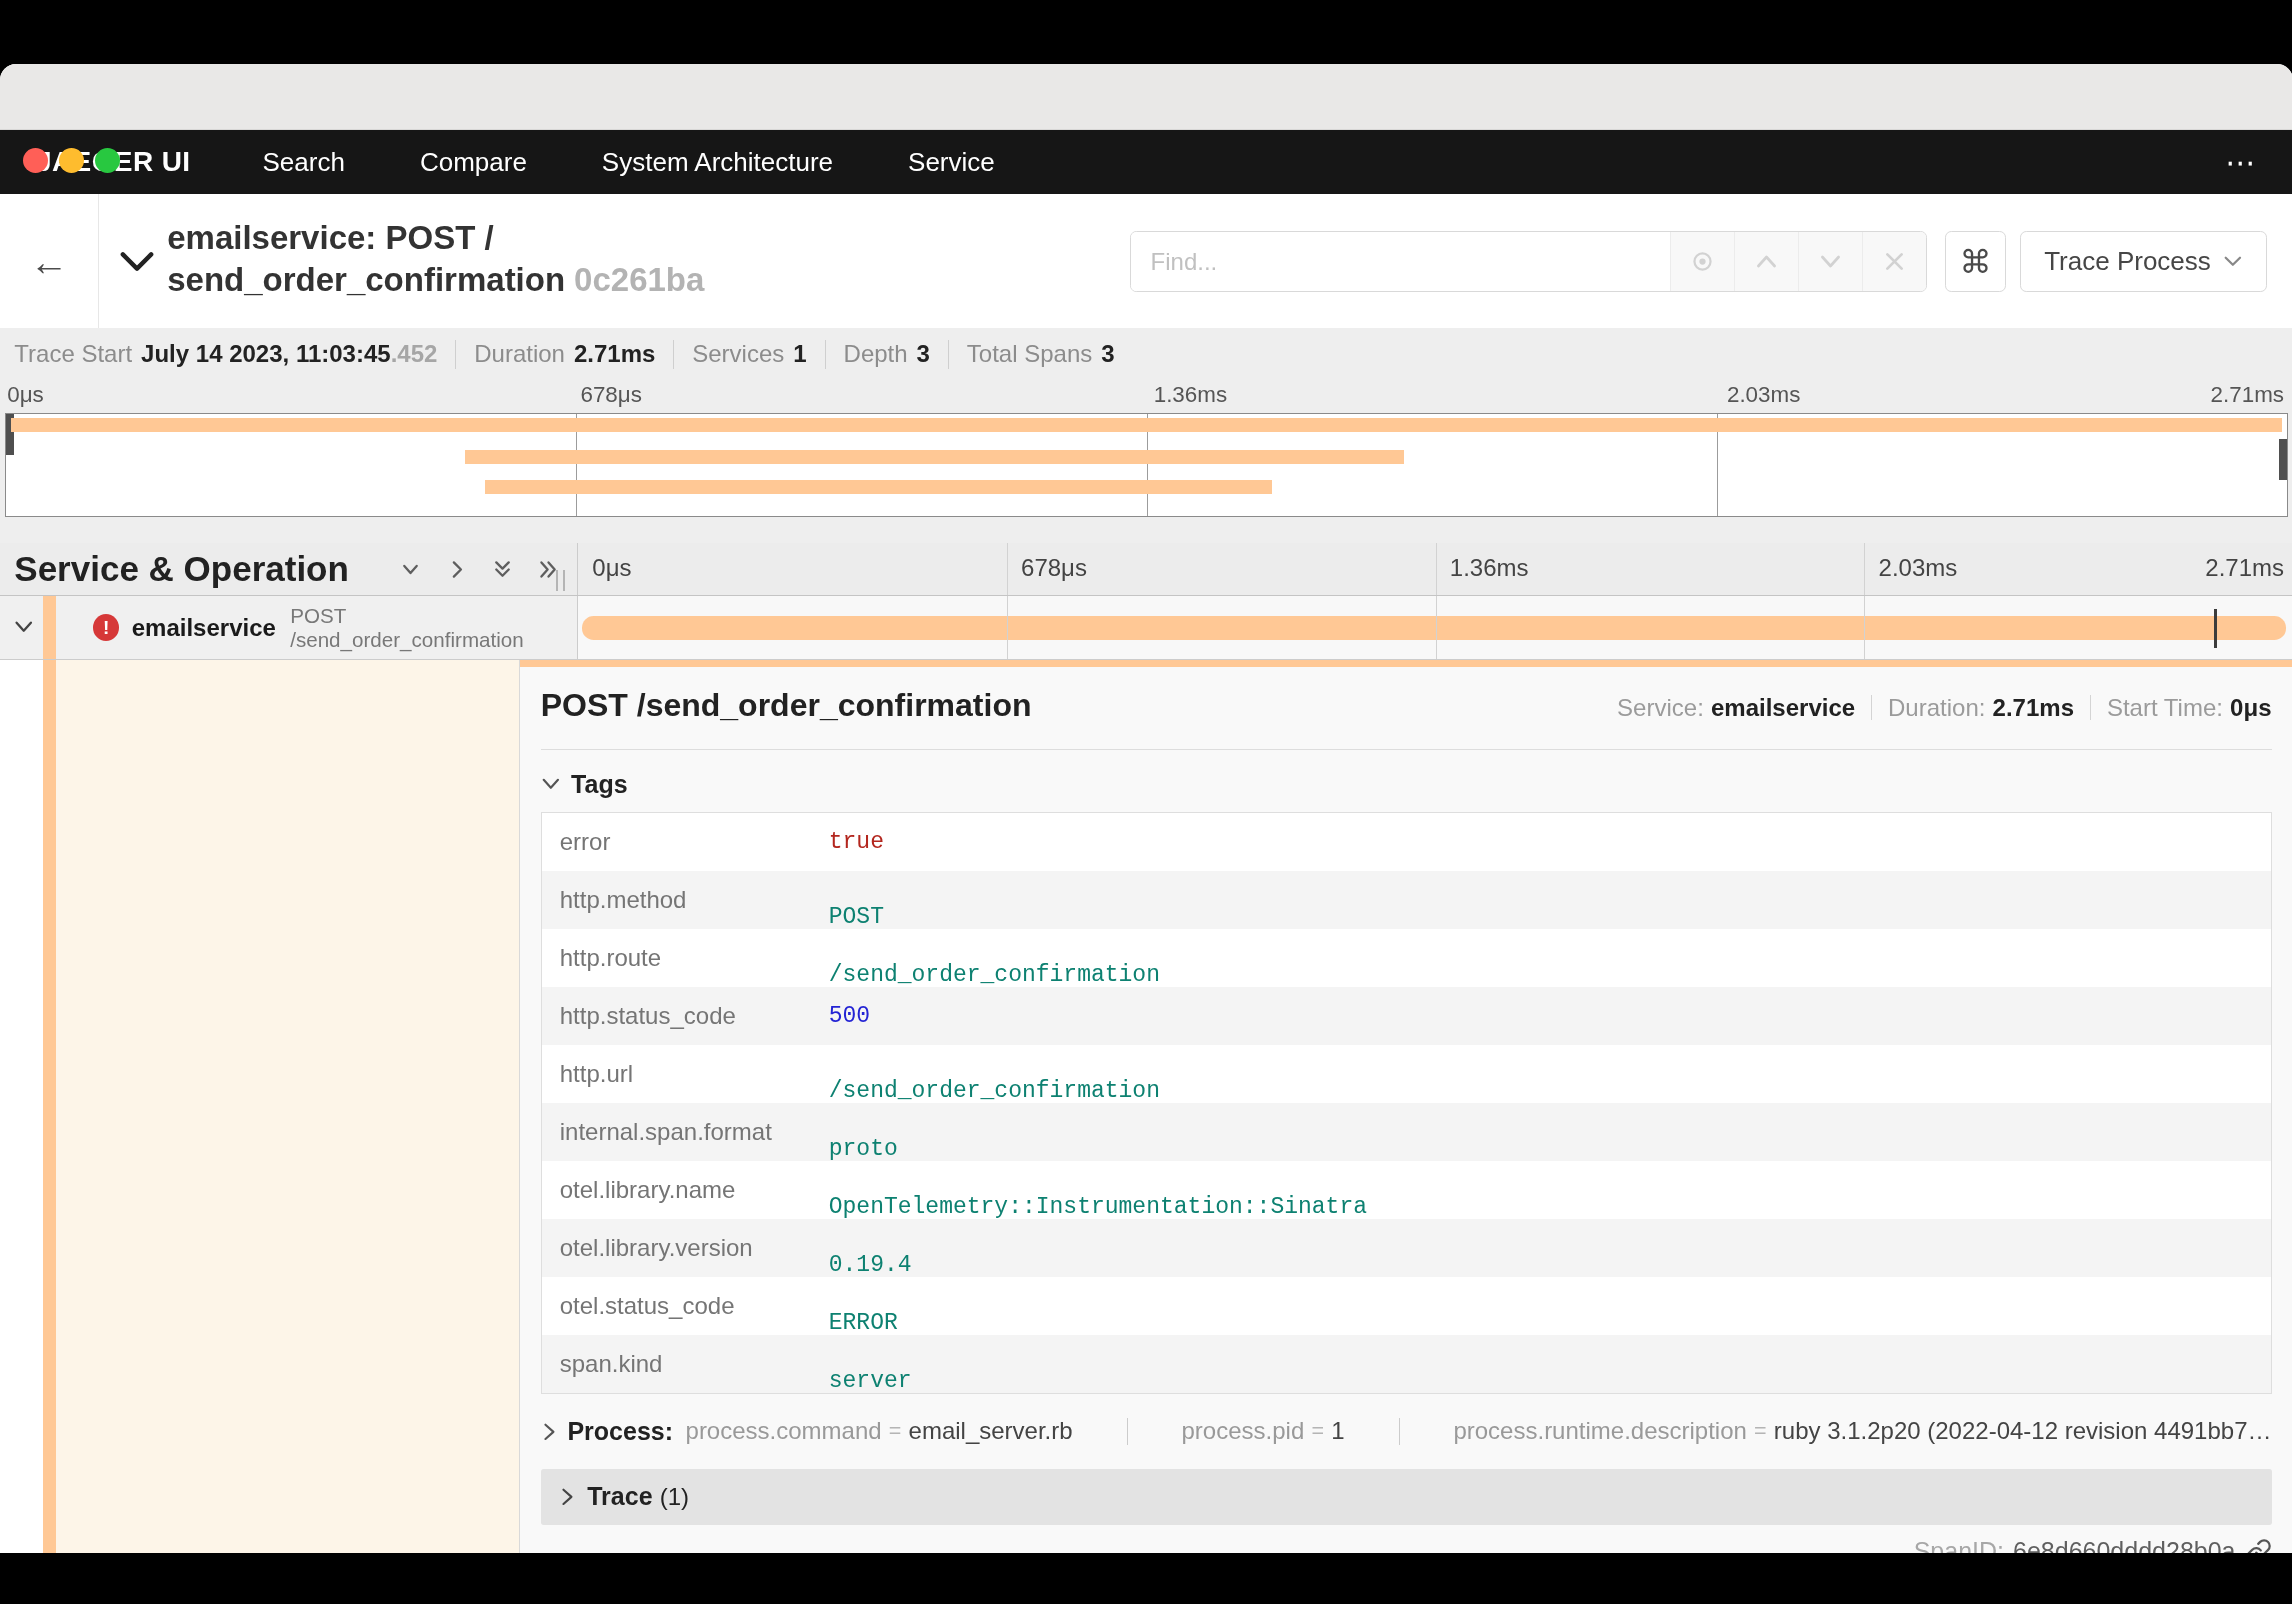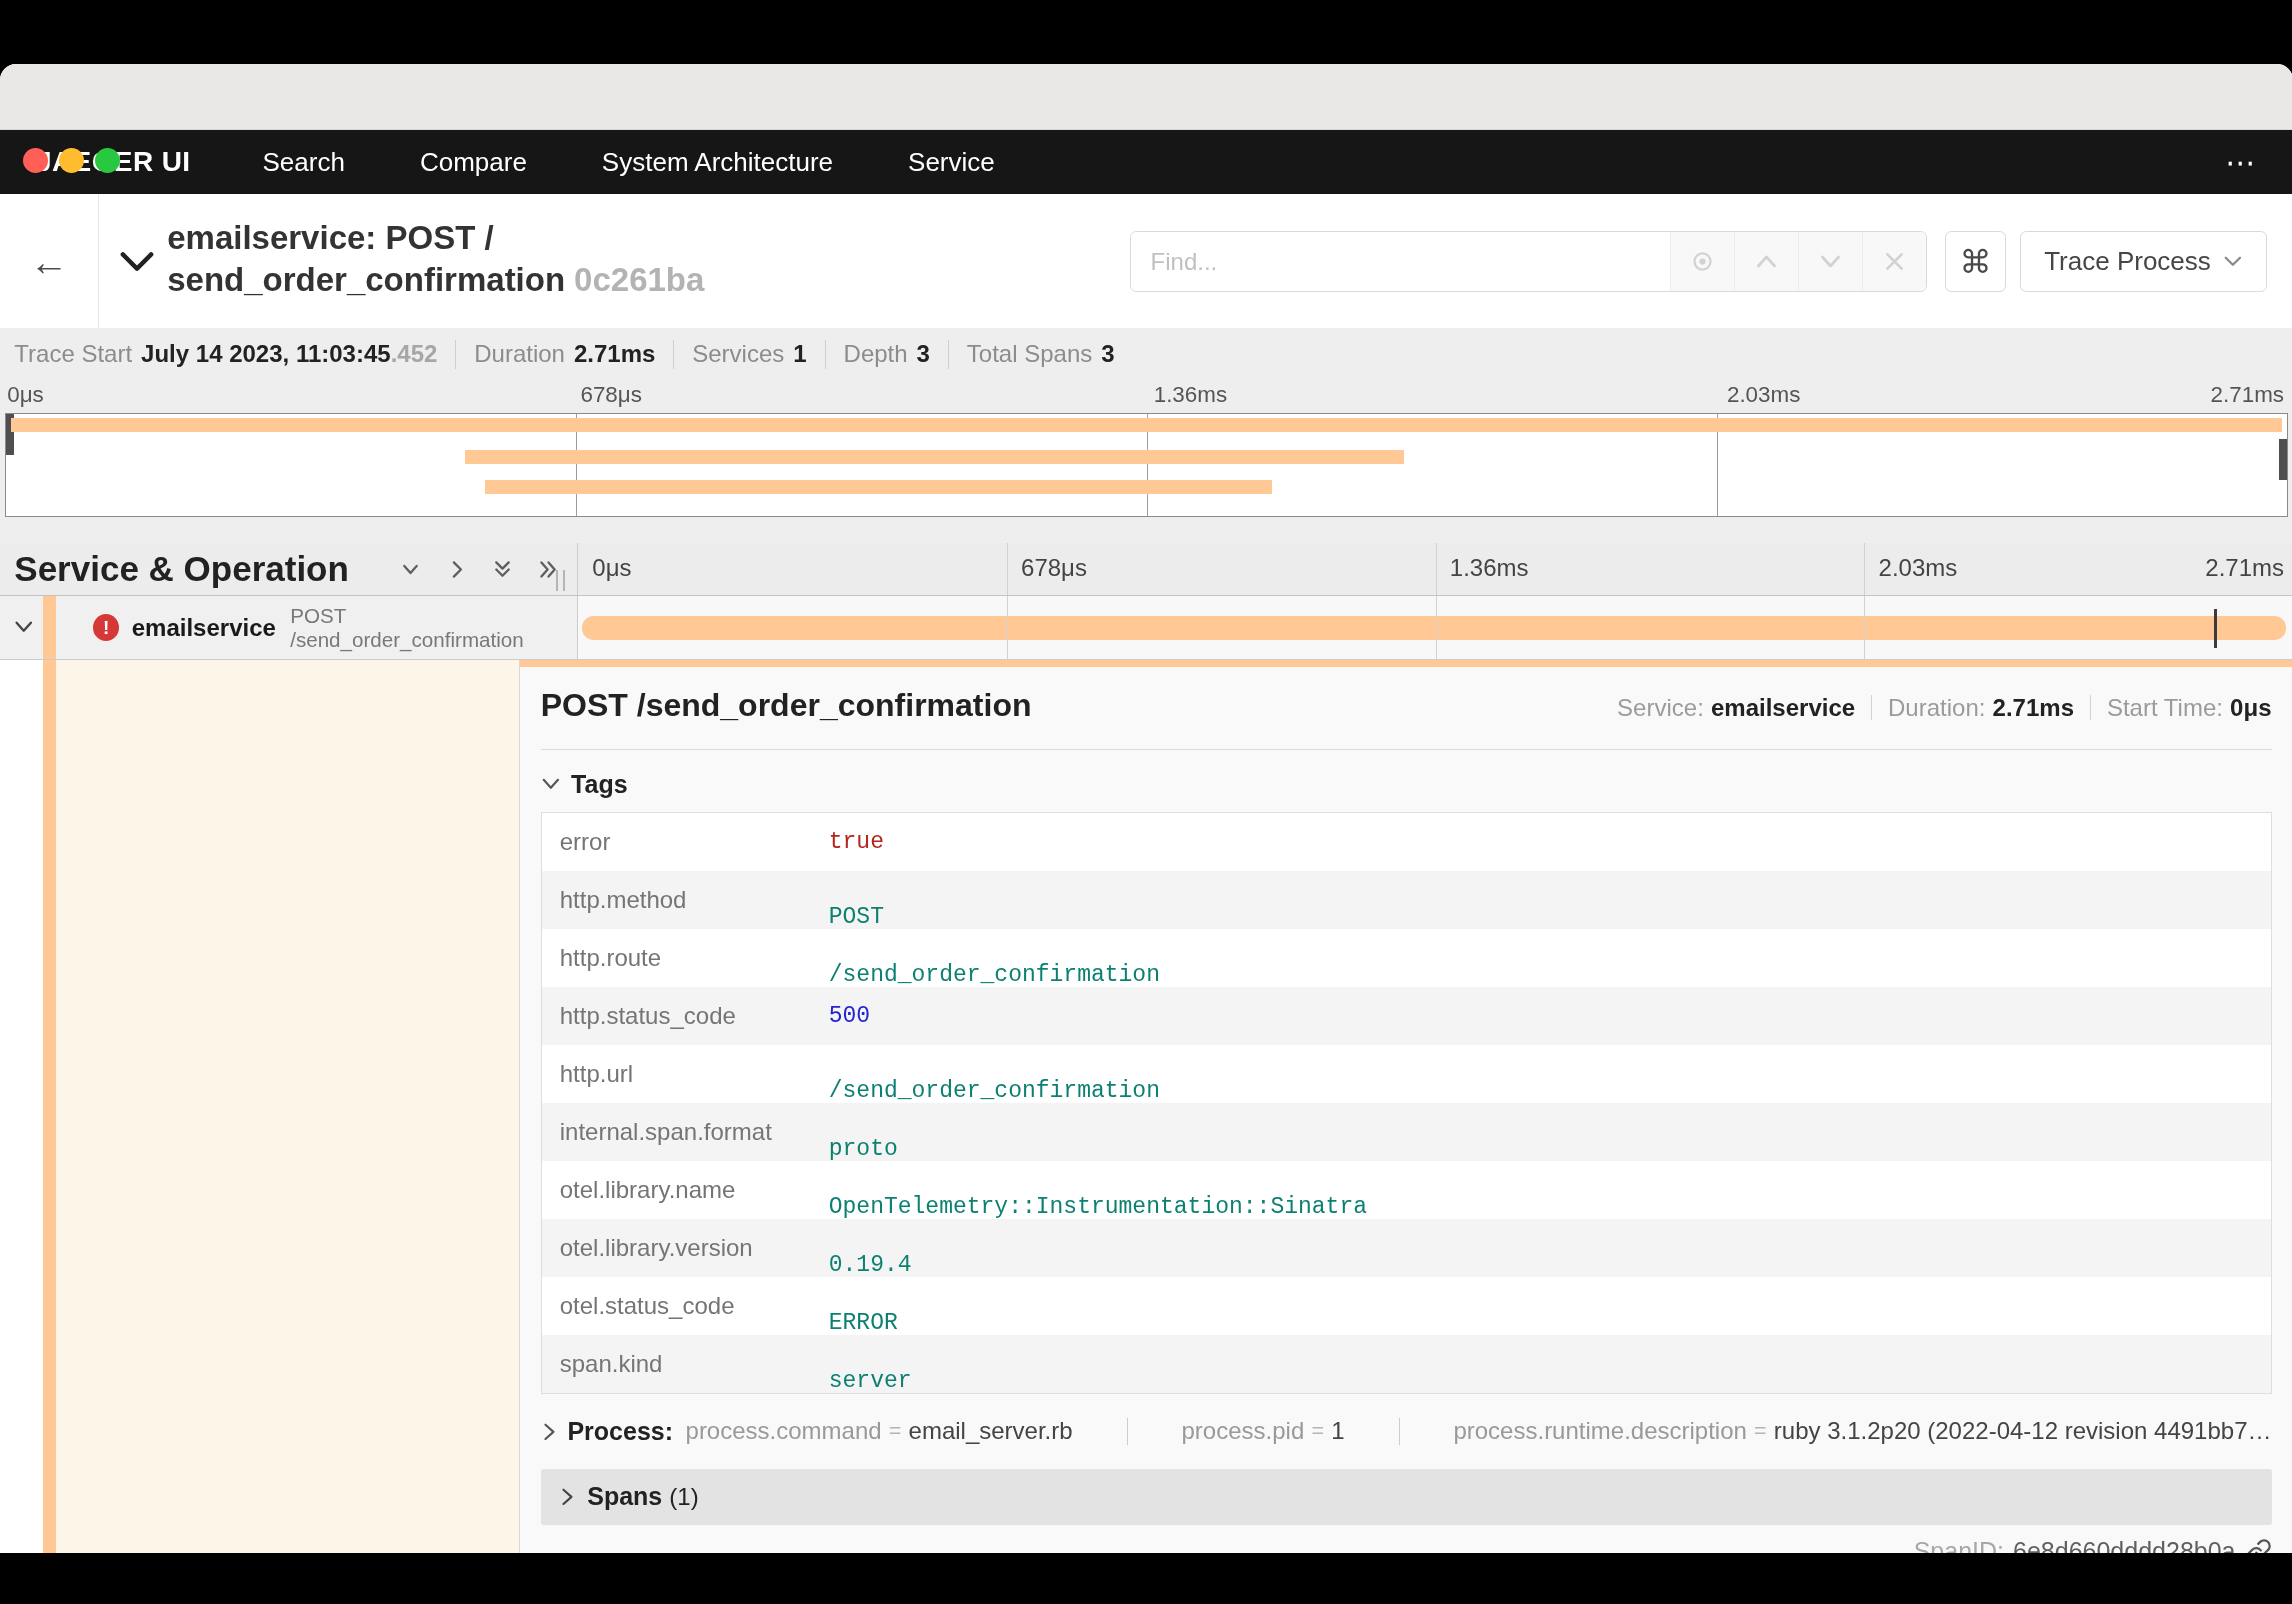--- a/index.html
+++ b/index.html
@@ -415,21 +415,21 @@
                 <span class="proc-eq">=</span>
                 <span class="proc-val">ruby 3.1.2p20 (2022-04-12 revision 4491bb7…</span>
               </span>
             </div>
         </div>
 
         <div class="logs-bar">
           <svg width="16" height="19.7" viewBox="0 0 18 22">
             <polyline points="5,3 14,11 5,19" fill="none" stroke="#444" stroke-width="2.4" stroke-linecap="round" stroke-linejoin="round"></polyline>
           </svg>
-          <span class="lbl">Spans</span>
+          <span class="lbl">Trace</span>
           <span class="cnt">(1)</span>
         </div>
 
         <div class="spanid-row">
           <span class="spanid-label">SpanID:</span>
           <span class="spanid-value">6e8d660dddd28b0a</span>
           <svg width="27" height="27" viewBox="0 0 24 24">
             <path d="M10 13a5 5 0 0 0 7.54.54l3-3a5 5 0 0 0-7.07-7.07l-1.72 1.71" fill="none" stroke="#555" stroke-width="2" stroke-linecap="round" stroke-linejoin="round"></path>
             <path d="M14 11a5 5 0 0 0-7.54-.54l-3 3a5 5 0 0 0 7.07 7.07l1.71-1.71" fill="none" stroke="#555" stroke-width="2" stroke-linecap="round" stroke-linejoin="round"></path>
           </svg>

